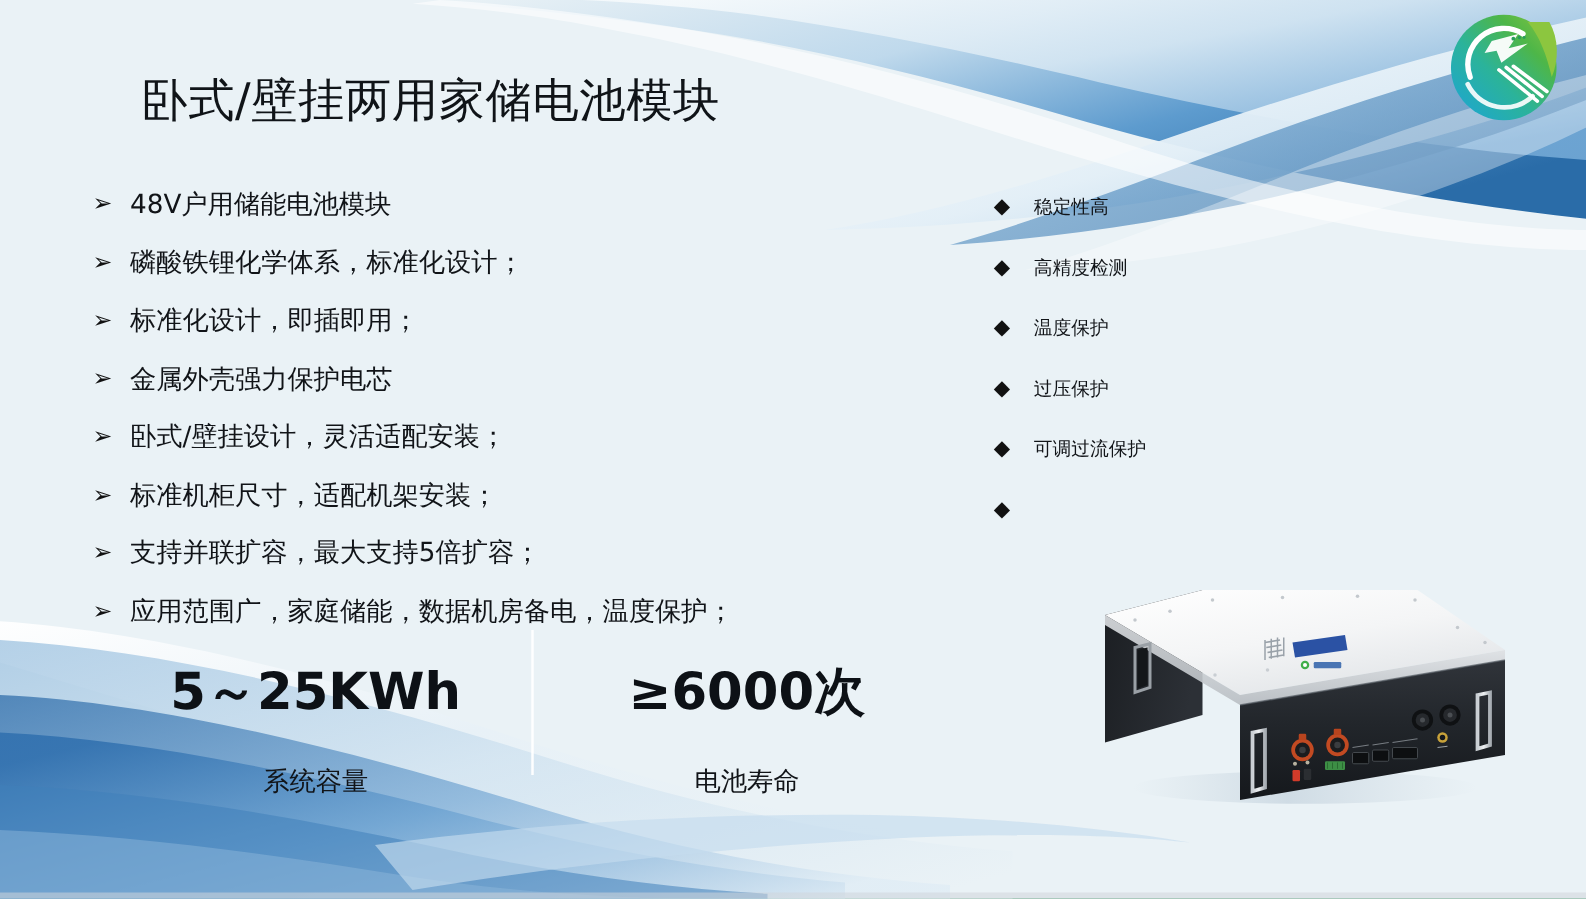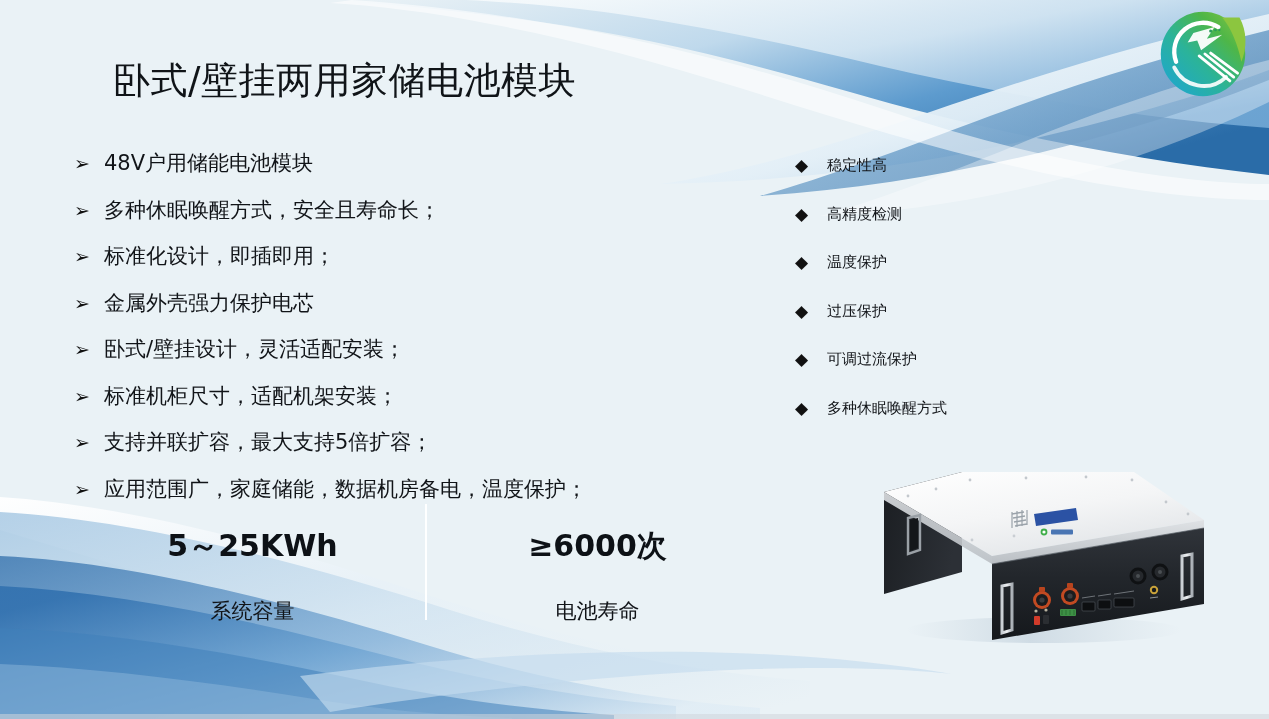--- a/index.html
+++ b/index.html
@@ -107,21 +107,21 @@
   .stat-cell + .stat-cell::before{
     content:"";
     position:absolute;
     left:0;
     top:-8px;
     width:1.5px;
     height:116px;
     background:rgba(255,255,255,0.95);
   }
   .stat-value{
-    font-size:30px;
+    font-size:41px;
     font-weight:bold;
     color:#0d1116;
     letter-spacing:0px;
     white-space:nowrap;
   }
   .stat-label{
     margin-top:30px;
     font-size:21px;
     color:#111418;
     white-space:nowrap;
@@ -245,21 +245,21 @@
 
   <div id="left-col" class="bullet-col">
 
     <div class="bullet-row">
       <span class="bullet-mark">➢</span>
       <span class="bullet-text">48V户用储能电池模块</span>
     </div>
 
     <div class="bullet-row">
       <span class="bullet-mark">➢</span>
-      <span class="bullet-text">多种休眠唤醒方式，安全且寿命长；</span>
+      <span class="bullet-text">磷酸铁锂化学体系，标准化设计；</span>
     </div>
 
     <div class="bullet-row">
       <span class="bullet-mark">➢</span>
       <span class="bullet-text">标准化设计，即插即用；</span>
     </div>
 
     <div class="bullet-row">
       <span class="bullet-mark">➢</span>
       <span class="bullet-text">金属外壳强力保护电芯</span>
@@ -309,21 +309,20 @@
       <span class="bullet-text">过压保护</span>
     </div>
 
     <div class="bullet-row">
       <span class="bullet-mark">◆</span>
       <span class="bullet-text">可调过流保护</span>
     </div>
 
     <div class="bullet-row">
       <span class="bullet-mark">◆</span>
-      <span class="bullet-text">多种休眠唤醒方式</span>
     </div>
 
   </div>
 
   <div id="stats">
 
     <div class="stat-cell">
       <div class="stat-value">5～25KWh</div>
       <div class="stat-label">系统容量</div>
     </div>

